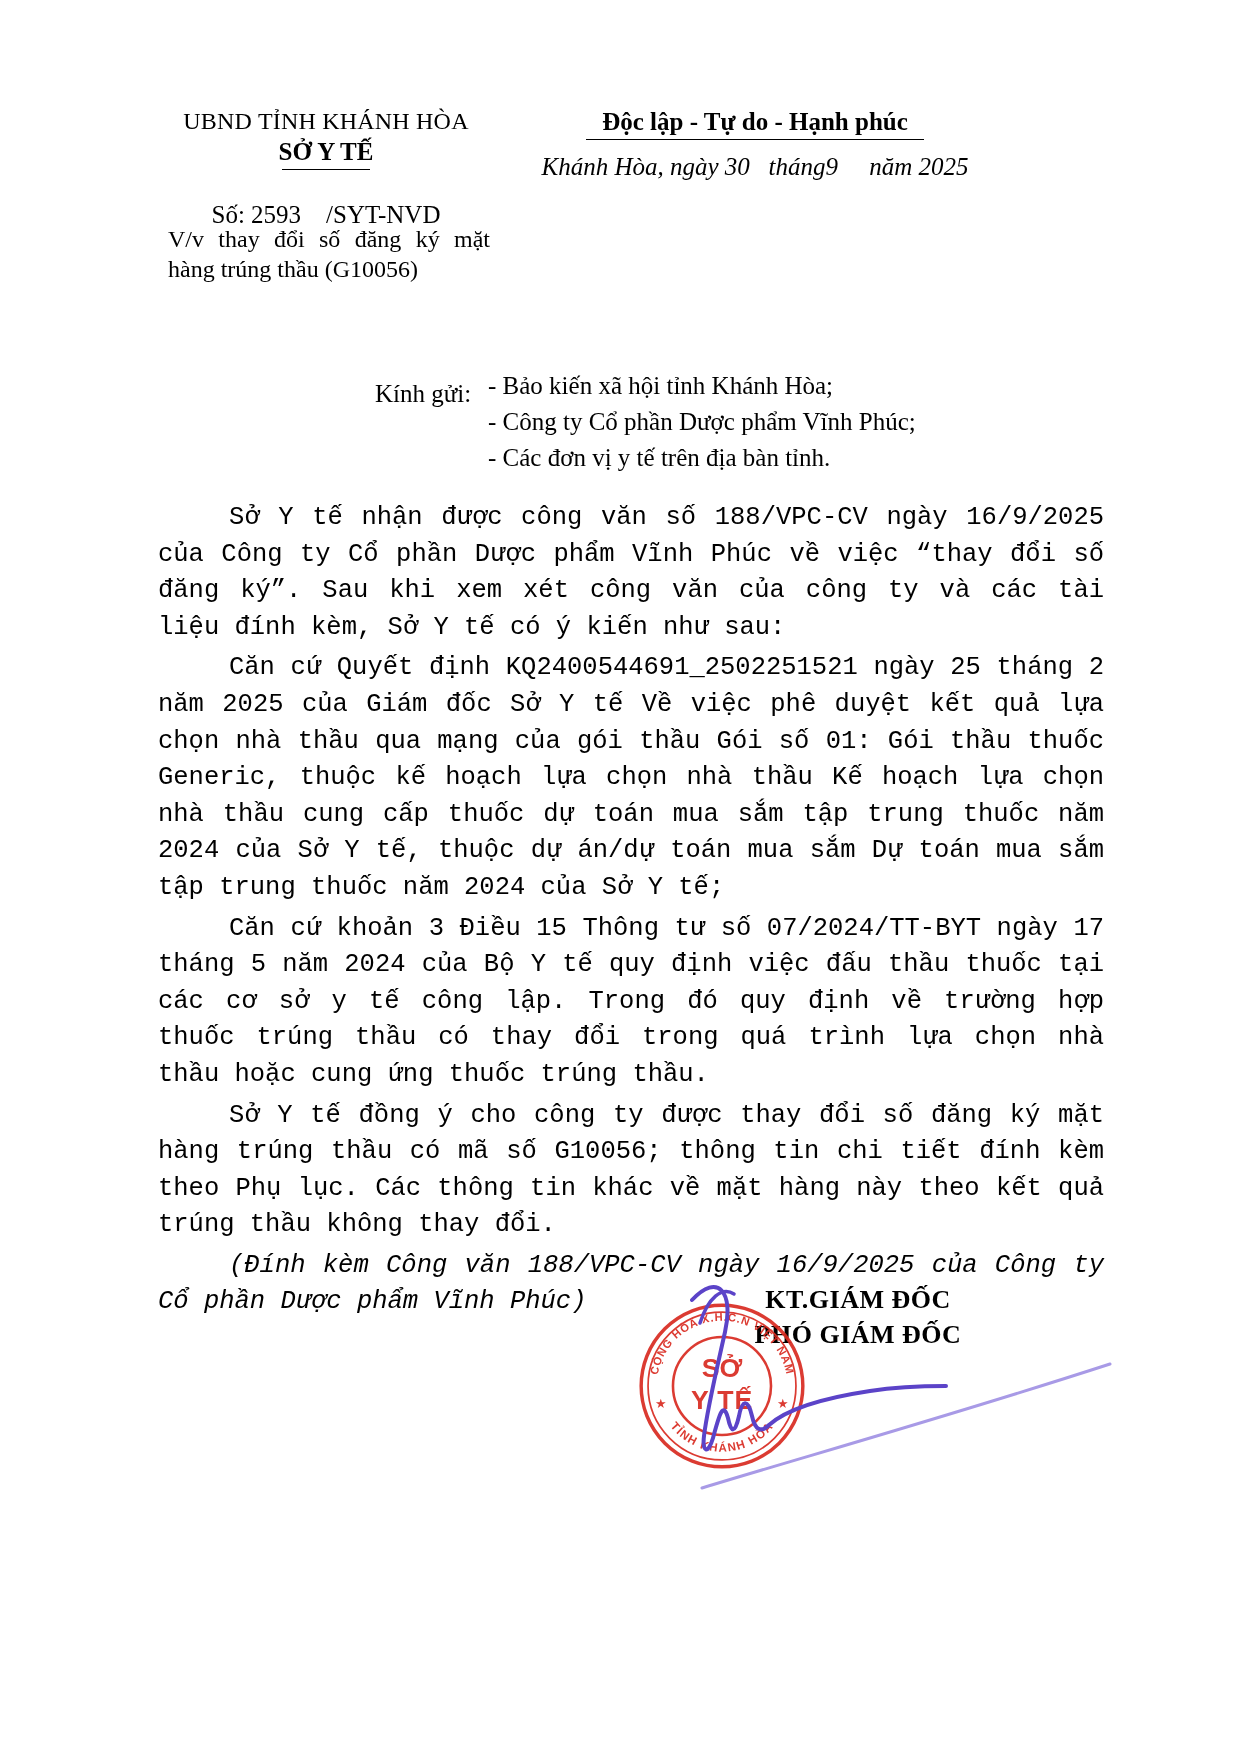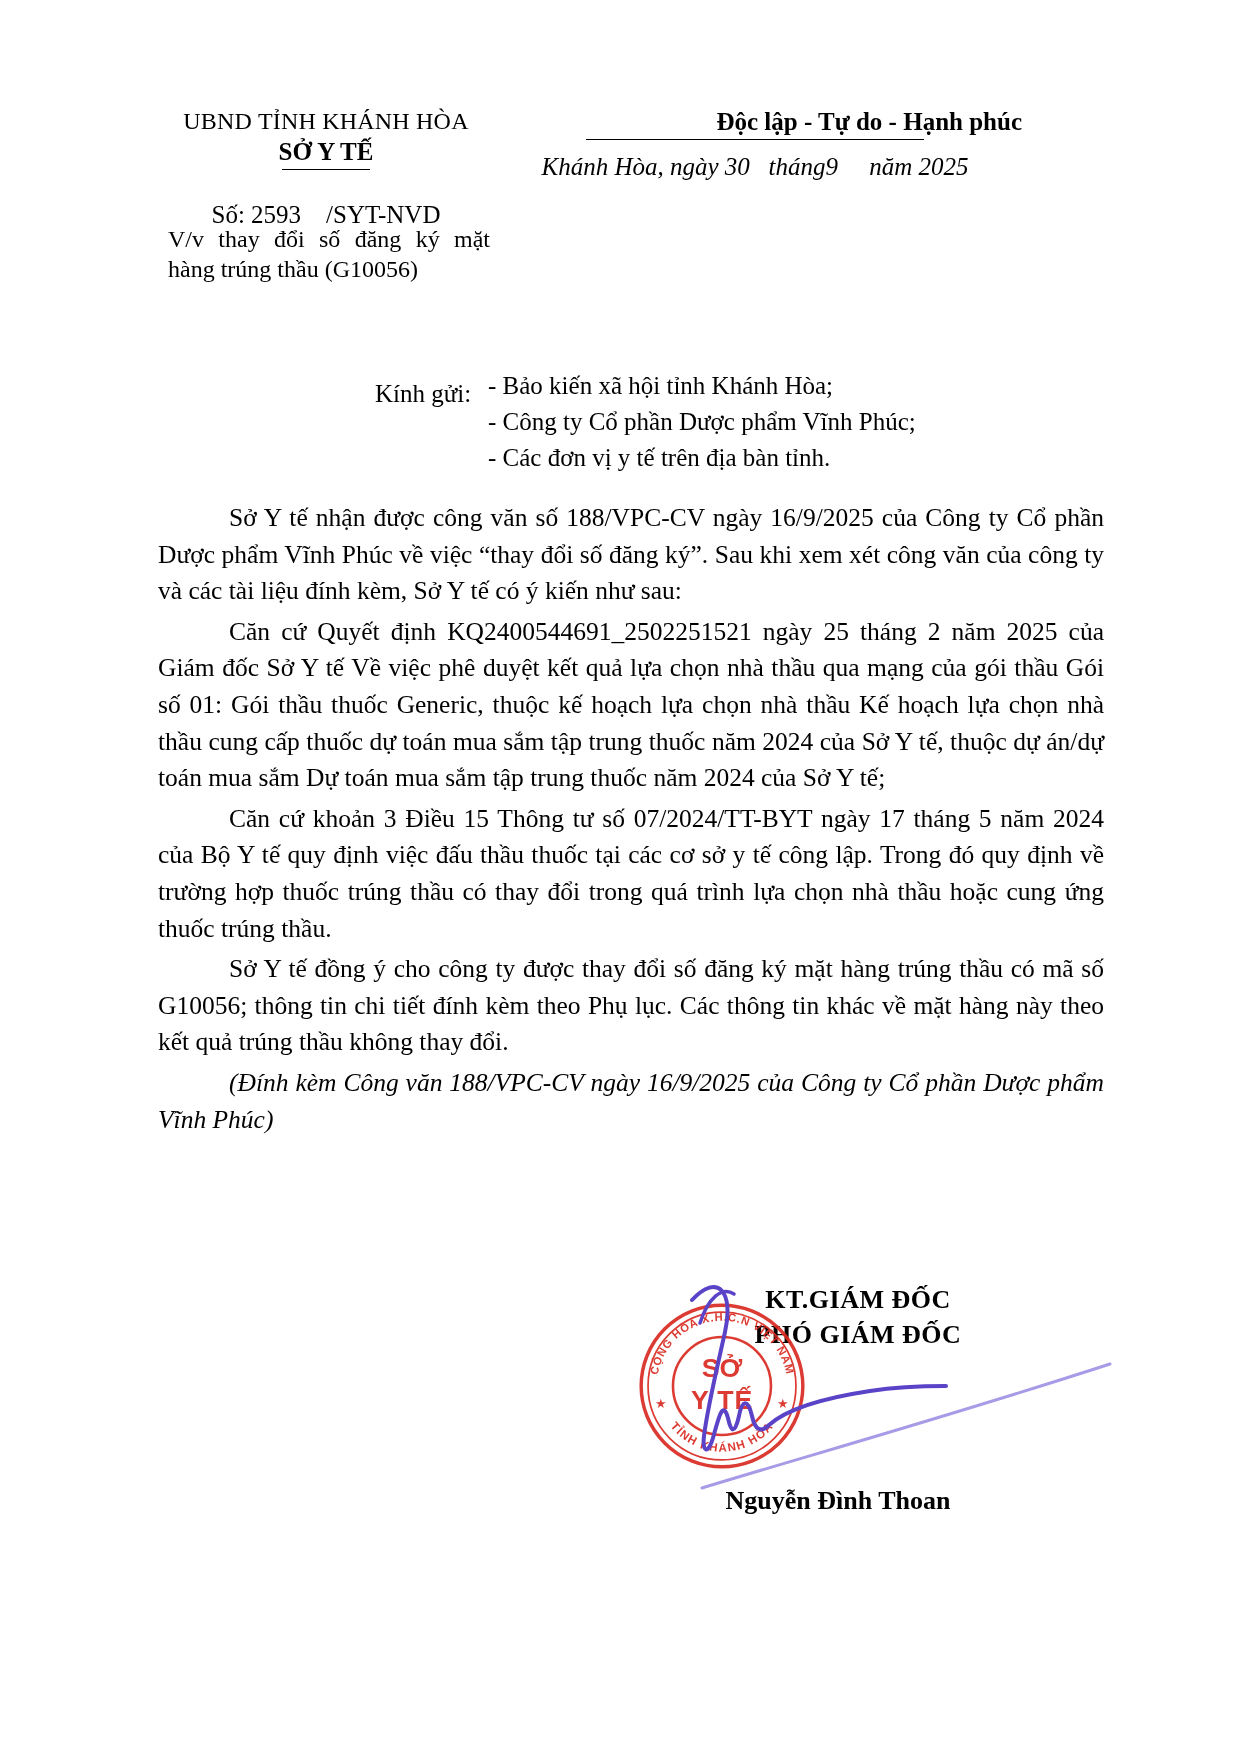--- a/index.html
+++ b/index.html
@@ -15,32 +15,32 @@
   .abs{position:absolute;}
   
   .hdr-left{left:140px;top:108px;width:372px;text-align:center;}
   .hdr-left .l1{font-size:24px;letter-spacing:.2px;}
   .hdr-left .l2{font-size:25px;font-weight:bold;margin-top:3px;}
   .hdr-left .rule1{width:88px;border-top:1.6px solid #000;margin:3px auto 0;}
   .hdr-left .num{font-size:25px;margin-top:31px;white-space:pre;}
   .subject{left:168px;top:224px;width:322px;font-size:24px;line-height:30px;text-align:justify;}
   .hdr-right{left:488px;top:104px;width:534px;text-align:center;}
   .hdr-right .n1{font-size:24px;font-weight:bold;letter-spacing:.2px;}
-  .hdr-right .n2{font-size:25px;font-weight:bold;margin-top:4px;text-align:right;}
+  .hdr-right .n2{font-size:25px;font-weight:bold;margin-top:4px;}
   .hdr-right .rule2{width:338px;border-top:1.6px solid #000;margin:3px auto 0;}
   .hdr-right .date{font-size:25px;font-style:italic;margin-top:13px;white-space:pre;}
   
   .kinhgui{left:375px;top:340px;font-size:25px;margin-top:40px;}
   .recips{left:488px;top:368px;font-size:25px;line-height:36px;}
   
   .bodytext{left:158px;top:500px;width:946px;}
   .bodytext p{
     margin:0 0 4px 0;
     font-size:25.5px;line-height:36.6px;
-    text-align:justify;text-indent:71px;
+    text-align:justify;text-indent:71px;font-family:Liberation Mono, monospace;
   }
   .bodytext p.italic{font-style:italic;}
   
   .noinhan{left:158px;top:1276px;}
   .noinhan .nl{font-size:24px;font-weight:bold;font-style:italic;}
   .noinhan .ni{font-size:23px;line-height:31px;margin-top:7px;}
   .sigblock{left:608px;top:1282px;width:500px;text-align:center;}
   .sigblock .t{font-size:26px;font-weight:bold;line-height:35px;letter-spacing:.5px;}
   .signame{left:608px;top:1486px;width:460px;text-align:center;font-size:26px;font-weight:bold;}
   .stampbox{left:636px;top:1300px;width:172px;height:172px;opacity:.92;}
@@ -106,15 +106,14 @@
     <text x="22" y="126" font-size="15" fill="#d92b21">★</text>
     <text x="164" y="126" font-size="15" fill="#d92b21">★</text>
   </svg>
 
   <svg class="abs sigsvg" viewBox="0 0 500 244" aria-hidden="true">
     <path d="M 62,32 C 88,4 104,24 95,64 C 87,100 77,142 74,168 C 72,184 78,187 83,170 C 89,148 93,132 98,150 C 101,165 105,166 109,148 C 112,132 118,130 122,148 C 125,162 131,165 139,157 C 159,139 200,129 240,123 C 272,118 298,118 316,118" fill="none" stroke-width="4" stroke-linecap="round" stroke-linejoin="round" stroke="#5b43c8"></path>
     <path d="M 70,55 C 78,30 92,18 104,26" fill="none" stroke-width="3.5" stroke-linecap="round" stroke="#5b43c8"></path>
     <path d="M 72,220 C 170,190 320,148 480,96" fill="none" stroke-width="3" stroke-linecap="round" stroke="#a89ae6"></path>
   </svg>
 
-  <div class="abs signame">Nguyễn Đình Thoan</div>
 
 </div>
 
 </body></html>

